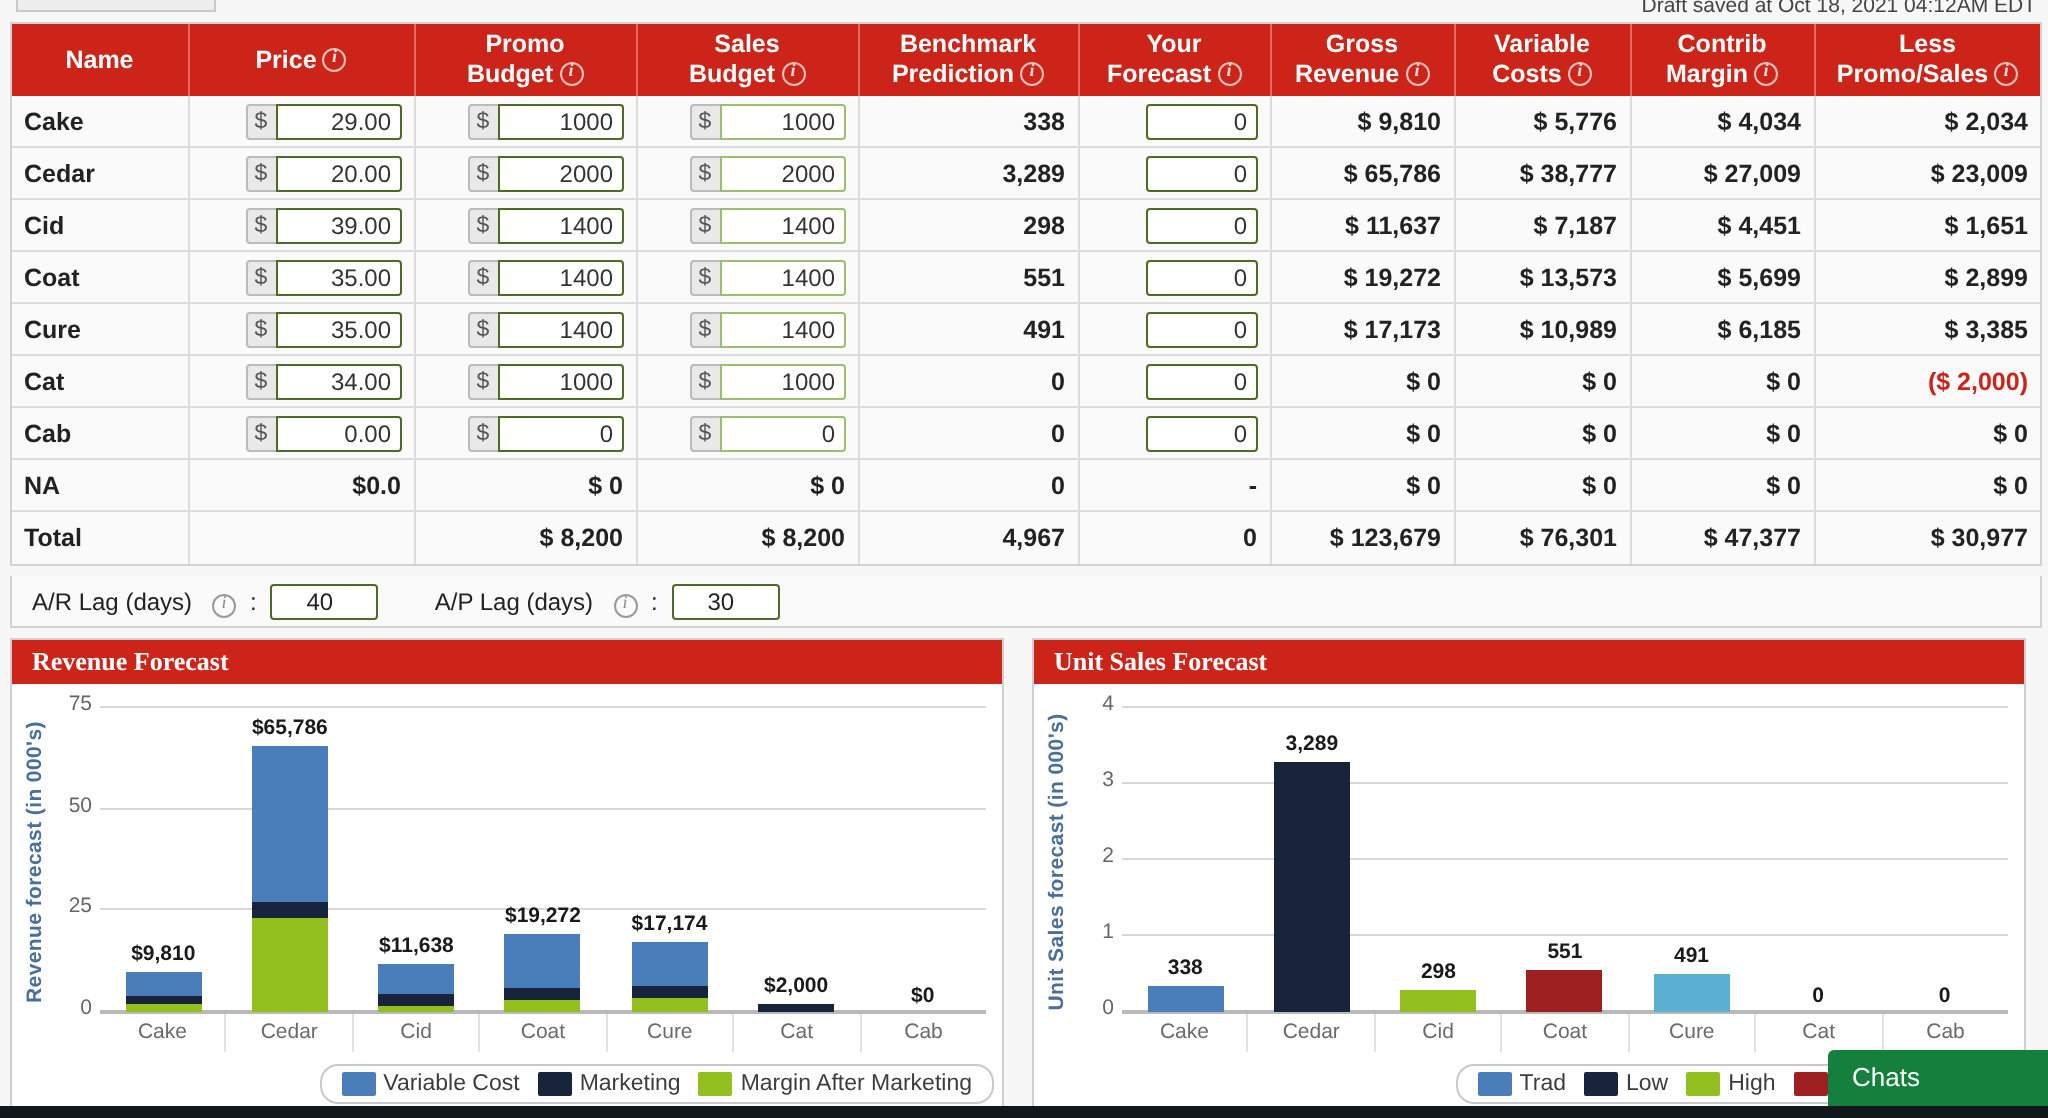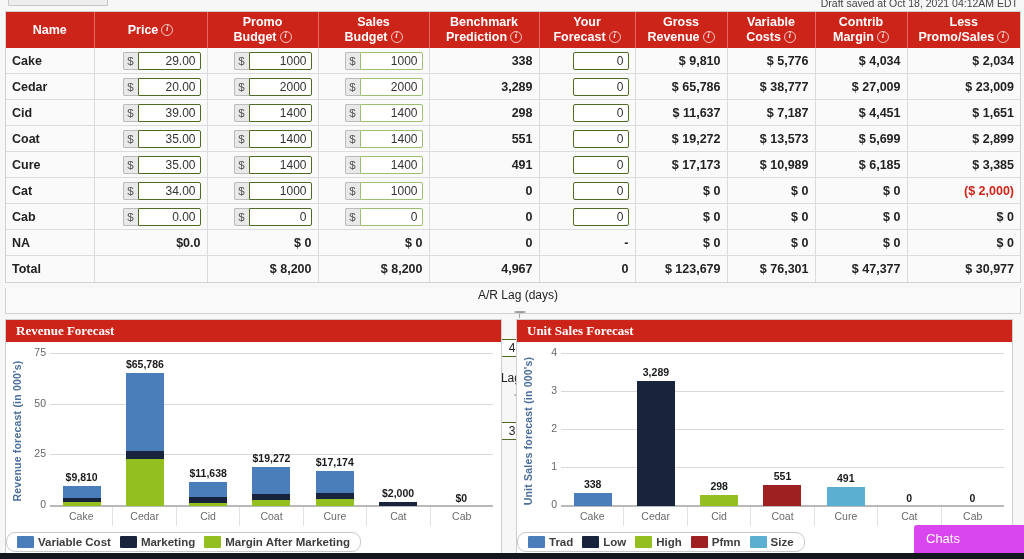--- a/index.html
+++ b/index.html
@@ -71,21 +71,20 @@
   .num-input.solo { border-radius:2px; width:56px; }
   .num-input.pale { border-color:#9bbf6e; }
 
   
   .lagbar {
     position:absolute; left:5px; top:288px; width:1016px; height:26px;
     border:1px solid #d2d2d2; border-top:none;
     background:#fafafa;
     display:flex; align-items:center; padding-left:10px; gap:7px;
     font-size:12px;
-    flex-direction:column;
   }
   .lagbar .lagnum {
     display:inline-block; width:54px; height:18px; line-height:17px;
     text-align:center; padding-right:5px;
     background:#fff; border:1px solid #4f6b23; border-radius:2px;
     font-size:12px;
   }
   .lagbar .gap { width:14px; }
 
   
@@ -149,34 +148,34 @@
     border-top:1px solid #b9b9b9; display:flex;
   }
   .xcell {
     flex:1; text-align:center; font-size:10.5px; color:#6b6b6b;
     padding-top:3px; border-right:1px solid #e2e2e2;
   }
   .xcell:last-child { border-right:none; }
 
   .legend {
     position:absolute; left:0; right:4px; top:190px;
-    display:flex; justify-content:flex-start;font-weight:bold;
+    display:flex; justify-content:flex-end;
   }
   .legend-inner {
     display:inline-flex; align-items:center; gap:9px;
     border:1px solid #c9c9c9; border-radius:9px;
     padding:3px 10px; background:#fff;
   }
   .legend-item { display:inline-flex; align-items:center; gap:4px; font-size:11.5px; color:#3d3d3d; }
   .sw { width:17px; height:12px; display:inline-block; border-radius:1px; }
 
   
   .chats {
     position:absolute; right:0; bottom:6px; width:110px; height:28px;
-    background:#d946ef; color:#fff; font-size:13px;
+    background:#15803d; color:#fff; font-size:13px;
     padding:6px 0 0 12px;
     border-radius:3px 0 0 0;
   }
   .taskbar { position:absolute; left:0; right:0; bottom:0; height:6px; background:#12161d; }
 </style>
 </head>
 <body>
 
 <div class="top-stub"></div>
 <div class="draft-saved">Draft saved at Oct 18, 2021 04:12AM EDT</div>

